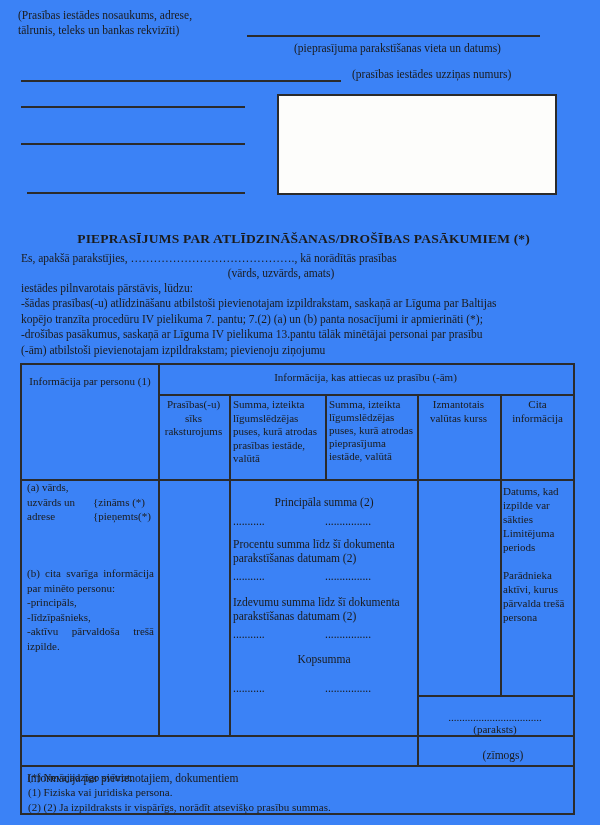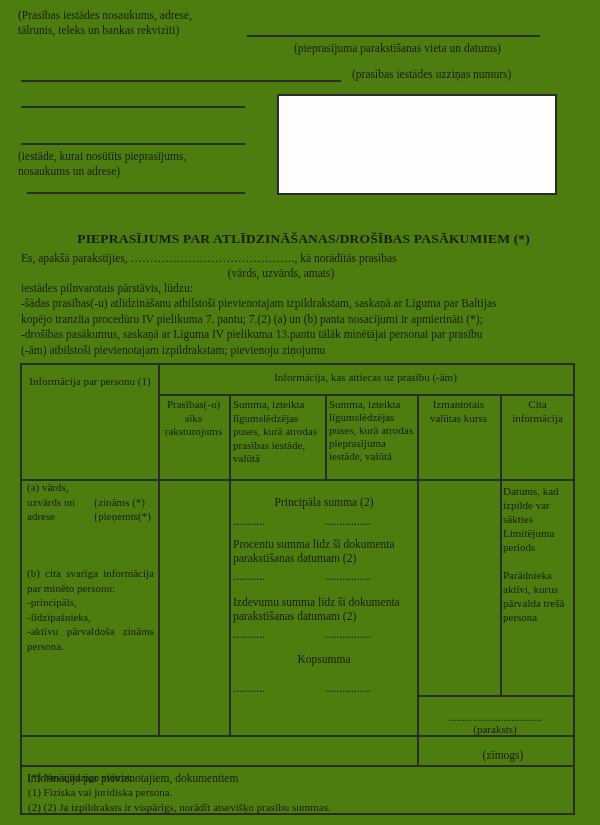--- a/index.html
+++ b/index.html
@@ -1,18 +1,18 @@
 <!DOCTYPE html>
 <html><head>
 <meta charset="utf-8">
 <style>
   html,body{margin:0;padding:0;background:#ffffff;}
   body{width:600px;height:825px;overflow:hidden;
        font-family:"Liberation Serif","DejaVu Serif",serif;color:#1b1b1b;}
-  #page{position:relative;width:600px;height:825px;background:#4d7c0f;}
+  #page{position:relative;width:600px;height:825px;background:#3b82f6;}
   .abs{position:absolute;}
   .t115{font-size:11.5px;line-height:14.5px;}
   .center{text-align:center;}
   .justify{text-align:justify;}
   .rule{position:absolute;height:2px;background:#2b2b2b;}
   .vline{position:absolute;width:2px;background:#2b2b2b;}
   .hline{position:absolute;height:2px;background:#2b2b2b;}
   #stamp-box{position:absolute;left:277px;top:94px;width:276px;height:97px;
              border:2px solid #2b2b2b;background:#fdfdfb;}
   #form-title{position:absolute;left:20px;top:231px;width:510px;text-align:right;
@@ -36,24 +36,20 @@
   </div>
 
   <div class="rule" style="left:247px;top:35px;width:293px;"></div>
   <div class="abs t115 center" style="left:250px;top:41px;width:295px;">(pieprasījuma parakstīšanas vieta un datums)</div>
 
   <div class="rule" style="left:21px;top:80px;width:320px;"></div>
   <div class="abs t115" style="left:352px;top:67px;">(prasības iestādes uzziņas numurs)</div>
 
   <div class="rule" style="left:21px;top:106px;width:224px;"></div>
   <div class="rule" style="left:21px;top:143px;width:224px;"></div>
-  <div class="abs t115" style="left:18px;top:149px;">
-    <div>(iestāde, kurai nosūtīts pieprasījums,</div>
-    <div>nosaukums un adrese)</div>
-  </div>
   <div class="rule" style="left:27px;top:192px;width:218px;"></div>
 
   <div id="stamp-box"></div>
 
   <div id="form-title">PIEPRASĪJUMS PAR ATLĪDZINĀŠANAS/DROŠĪBAS PASĀKUMIEM (*)</div>
 
   <div class="abs t115" style="left:21px;top:251px;">Es, apakšā parakstījies, ……………………………………., kā norādītās prasības</div>
   <div class="abs t115 center" style="left:21px;top:266px;width:520px;">(vārds, uzvārds, amats)</div>
   <div class="abs t115" style="left:21px;top:281px;">iestādes pilnvarotais pārstāvis, lūdzu:</div>
   <div class="abs t115" style="left:21px;top:296px;width:530px;line-height:15.5px;">
@@ -90,21 +86,21 @@
       <div>adrese</div>
       <div class="abs" style="left:66px;top:14.5px;line-height:14.5px;">
         <div>{zināms (*)</div>
         <div>{pieņemts(*)</div>
       </div>
     </div>
     <div class="cell-text justify" style="left:5px;top:201px;width:127px;line-height:14.5px;">
       <div class="justify">(b) cita svarīga informācija par minēto personu:</div>
       <div>-principāls,</div>
       <div>-līdzīpašnieks,</div>
-      <div class="justify">-aktīvu pārvaldoša zināms persona.</div>
+      <div class="justify">-aktīvu pārvaldoša trešā izpilde.</div>
     </div>
 
     <div id="sums-block" class="cell-text" style="left:211px;top:130px;width:182px;font-size:11.5px;line-height:14px;">
       <div class="center">Principāla summa (2)</div>
       <div class="dots-row" style="margin-top:5px;">
         <span class="dl">...........</span>
         <span>................</span>
       </div>
       <div style="margin-top:9px;">Procentu summa līdz šī dokumenta parakstīšanas datumam (2)</div>
       <div class="dots-row" style="margin-top:4px;">

